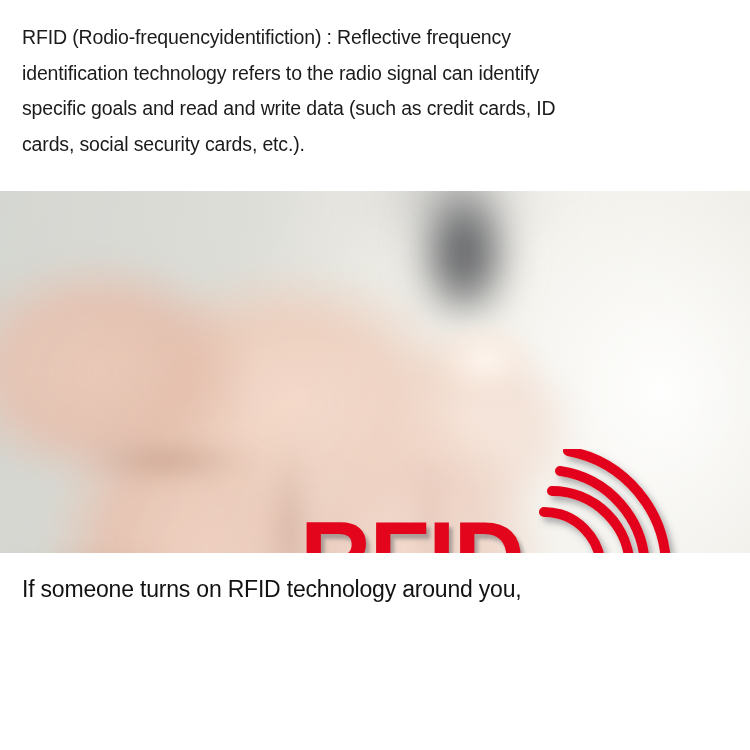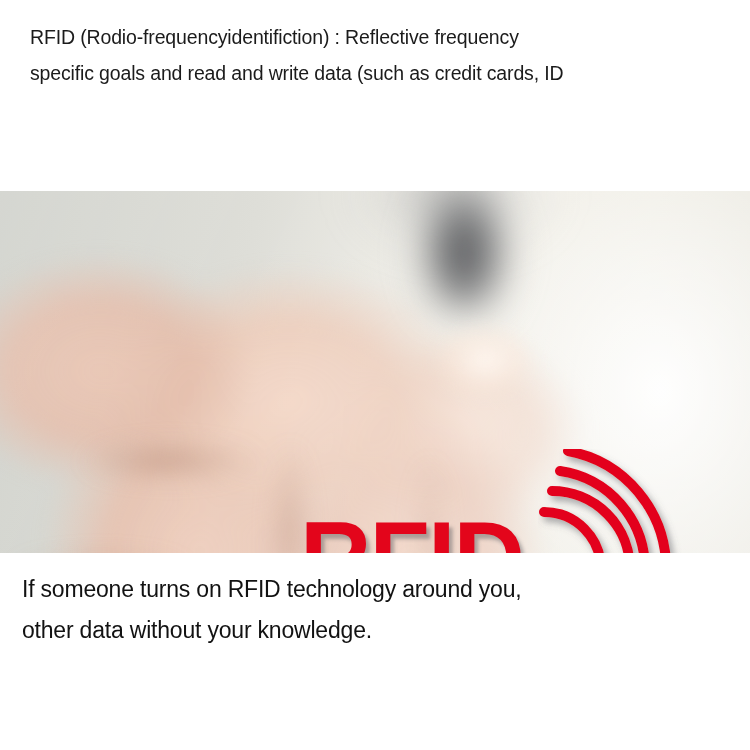--- a/index.html
+++ b/index.html
@@ -23,21 +23,21 @@
   }
 
   
   .top-text {
     position: absolute;
     left: 0;
     top: 0;
     width: 750px;
     height: 191px;
     box-sizing: border-box;
-    padding: 20px 22px 0 30px;
+    padding: 20px 22px 0 22px;
     background: #ffffff;
   }
   .para-line {
     font-family: "Liberation Sans", sans-serif;
     font-size: 19.5px;
     line-height: 35.5px;
     color: #1b1b1b;
     letter-spacing: -0.15px;
     white-space: nowrap;
   }
@@ -181,21 +181,23 @@
     white-space: nowrap;
   }
 </style>
 </head>
 <body>
 
 <div class="page">
 
   <div class="top-text">
     <div class="para-line">RFID (Rodio-frequencyidentifiction) : Reflective frequency</div>
+    <div class="para-line">identification technology refers to the radio signal can identify</div>
     <div class="para-line">specific goals and read and write data (such as credit cards, ID</div>
+    <div class="para-line">cards, social security cards, etc.).</div>
   </div>
 
   <div class="photo">
     <div class="photo-bg"></div>
     <div class="photo-dark2"></div>
     <div class="photo-dark"></div>
     <div class="hand"></div>
     <div class="hand-shade"></div>
     <div class="fingertip"></div>
     <div class="photo-haze"></div>
@@ -215,16 +217,15 @@
             <path d="M 22 22 A 99 99 0 0 1 22 218" stroke-width="10"></path>
             <path d="M 30 2 A 120 120 0 0 1 30 238" stroke-width="10"></path>
           </g>
         </svg>
       </div>
     </div>
   </div>
 
   <div class="bottom-text">
     <div class="para-line-b">If someone turns on RFID technology around you,</div>
-    <div class="para-line-b">other data without your knowledge.</div>
   </div>
 
 </div>
 
 </body></html>

